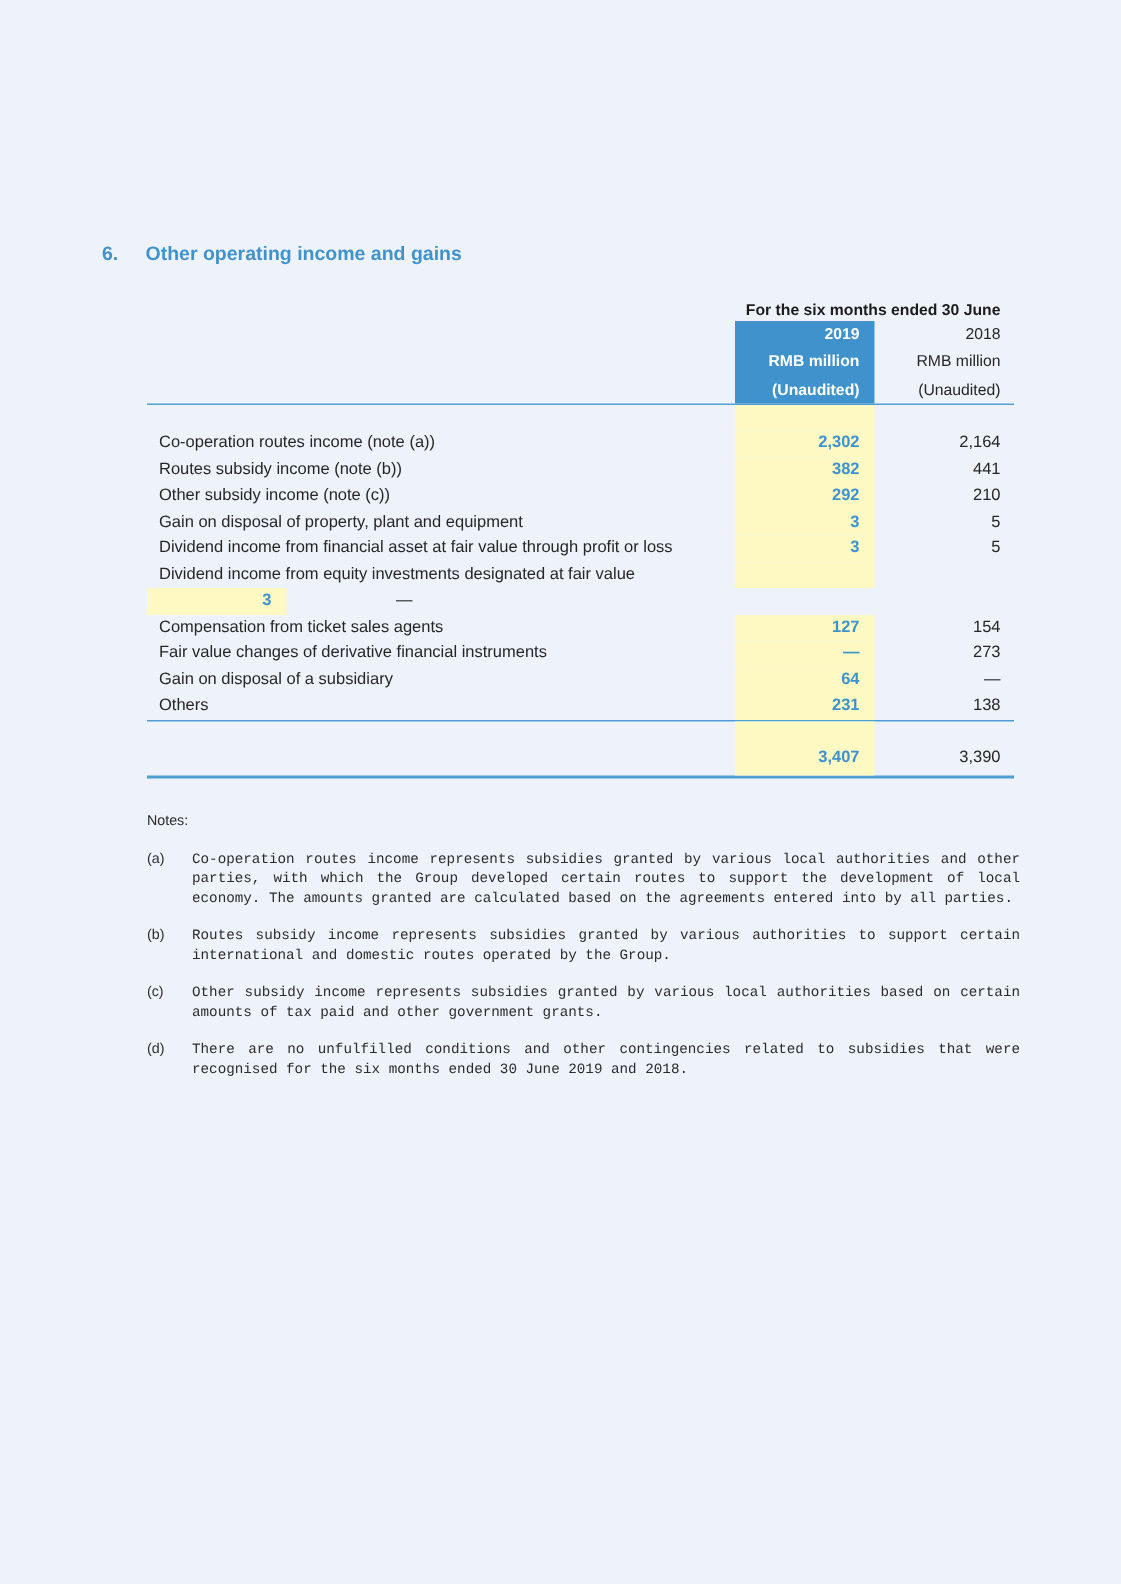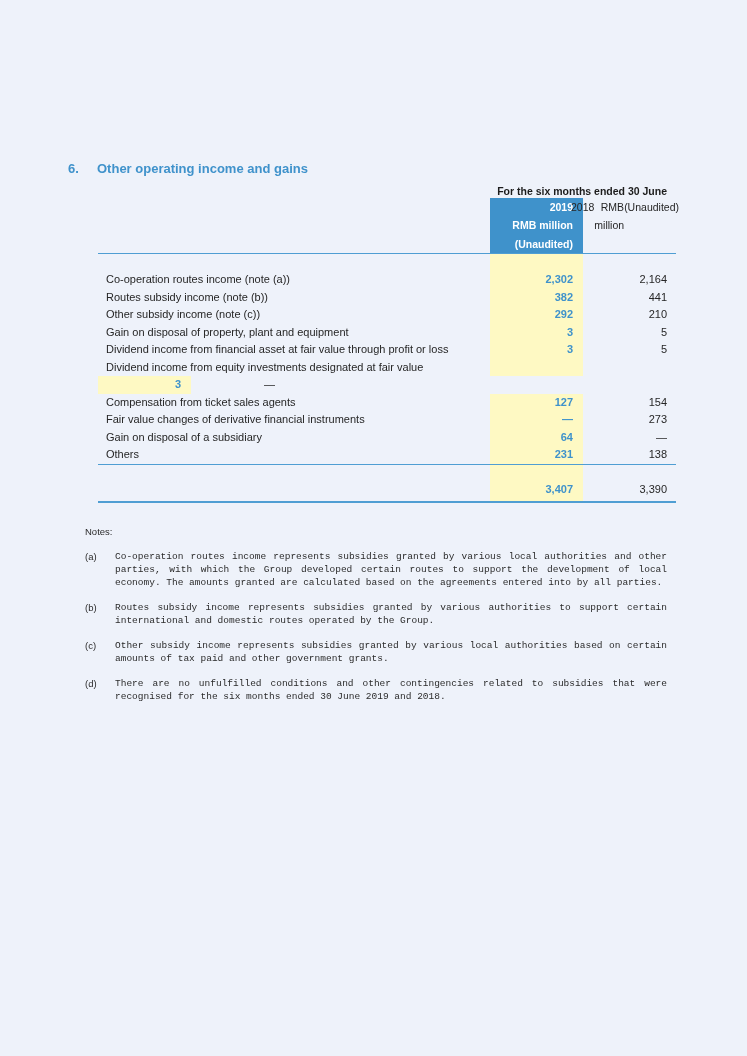--- a/index.html
+++ b/index.html
@@ -16,21 +16,21 @@
   .section-heading {
     display: flex;
     color: #3f92cb;
     font-weight: bold;
     font-size: 13px;
     line-height: 16px;
   }
   .section-number { width: 29px; }
 
   
-  .table-wrap { margin-left: 30px; margin-top: 8px; width: 578px; }
+  .table-wrap { margin-left: 30px; margin-top: 24px; width: 578px; }
   .period-header {
     text-align: right;
     padding-right: 9px;
     font-weight: bold;
     font-size: 10.5px;
     line-height: 13px;
     color: #1c1c1c;
   }
   .fin-table { width: 100%; font-size: 11px; }
   .row { display: flex; }
@@ -49,39 +49,39 @@
   .header-row .cell-2019 {
     background: #3f92cb;
     color: #ffffff;
     display: flex;
     flex-direction: column;
     justify-content: center;
     font-size: 10.5px;
   }
   .header-row .cell-2018 {
     display: flex;
-    flex-direction: row;
+    flex-direction: column;
     justify-content: center;
     font-size: 10.5px;
     font-weight: normal;
   }
   .header-row .hline { line-height: 18.3px; }
 
   .rule { height: 1px; background: #4f9ed3; }
   .rule-thick { height: 2px; background: #4f9ed3; }
 
   .body-row { height: 17.5px; line-height: 17.5px; }
   .body-row.indent .cell-label { padding-left: 28px; }
   .spacer-top { height: 17px; }
   .spacer-mid { height: 13px; }
   .total-row { height: 23px; line-height: 23px; }
 
   
   .notes {
-    margin-left: 17px;
+    margin-left: 30px;
     margin-top: 22px;
     width: 582px;
     font-size: 9.5px;
     line-height: 13px;
     color: #2b2b2b;
   }
   .note { display: flex; margin-top: 12px; }
   .note-label { width: 30px; flex: 0 0 30px; }
   .note-text { flex: 1; text-align: justify; font-family: Liberation Mono, monospace; }
 </style>

